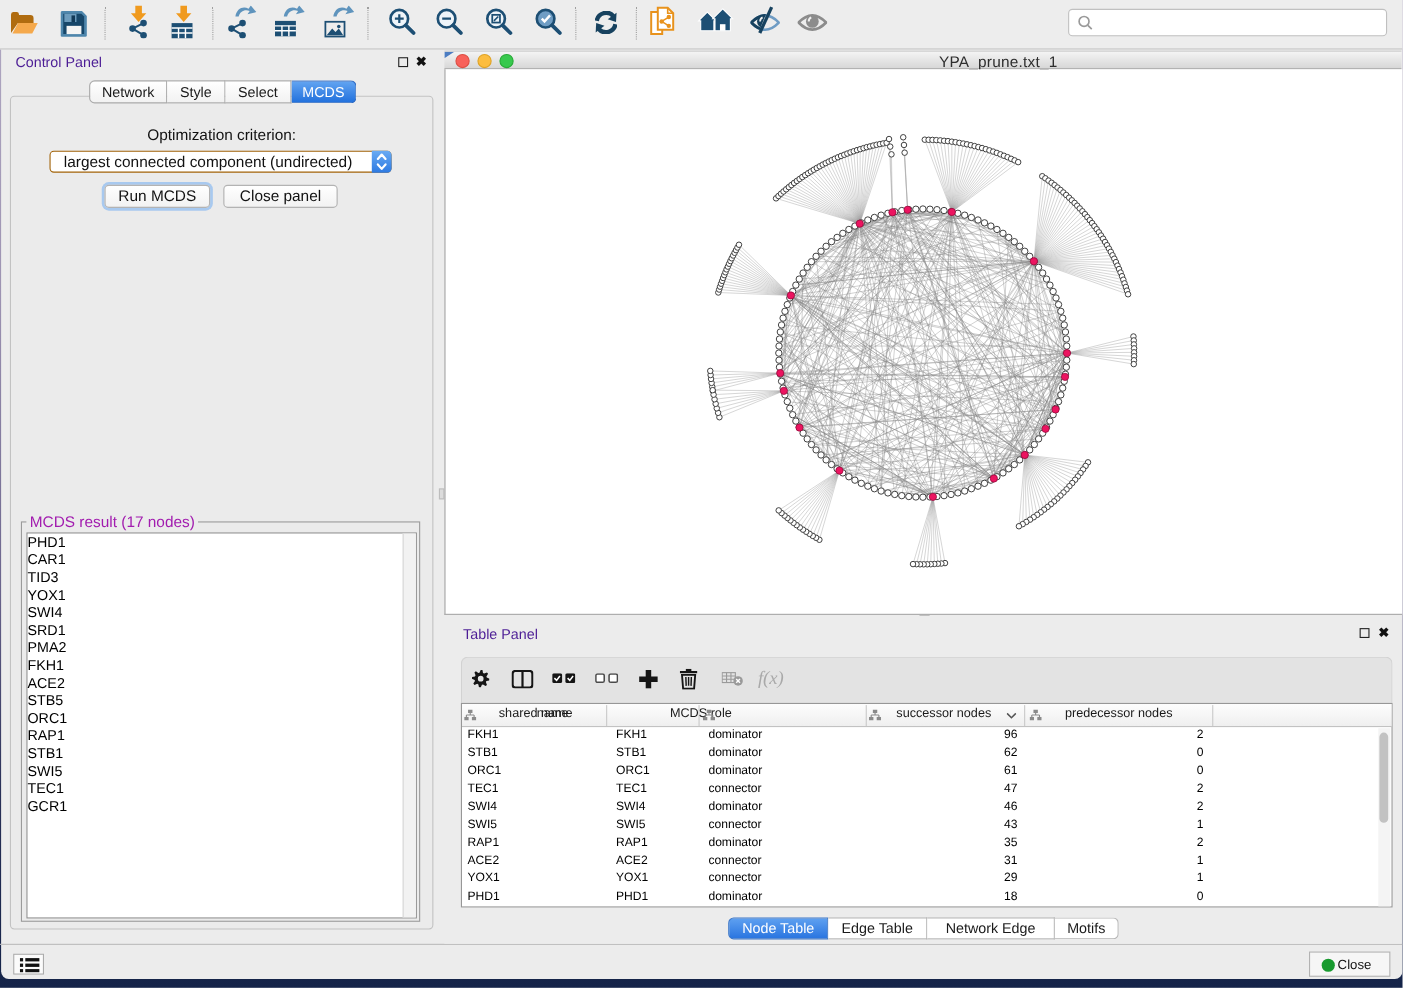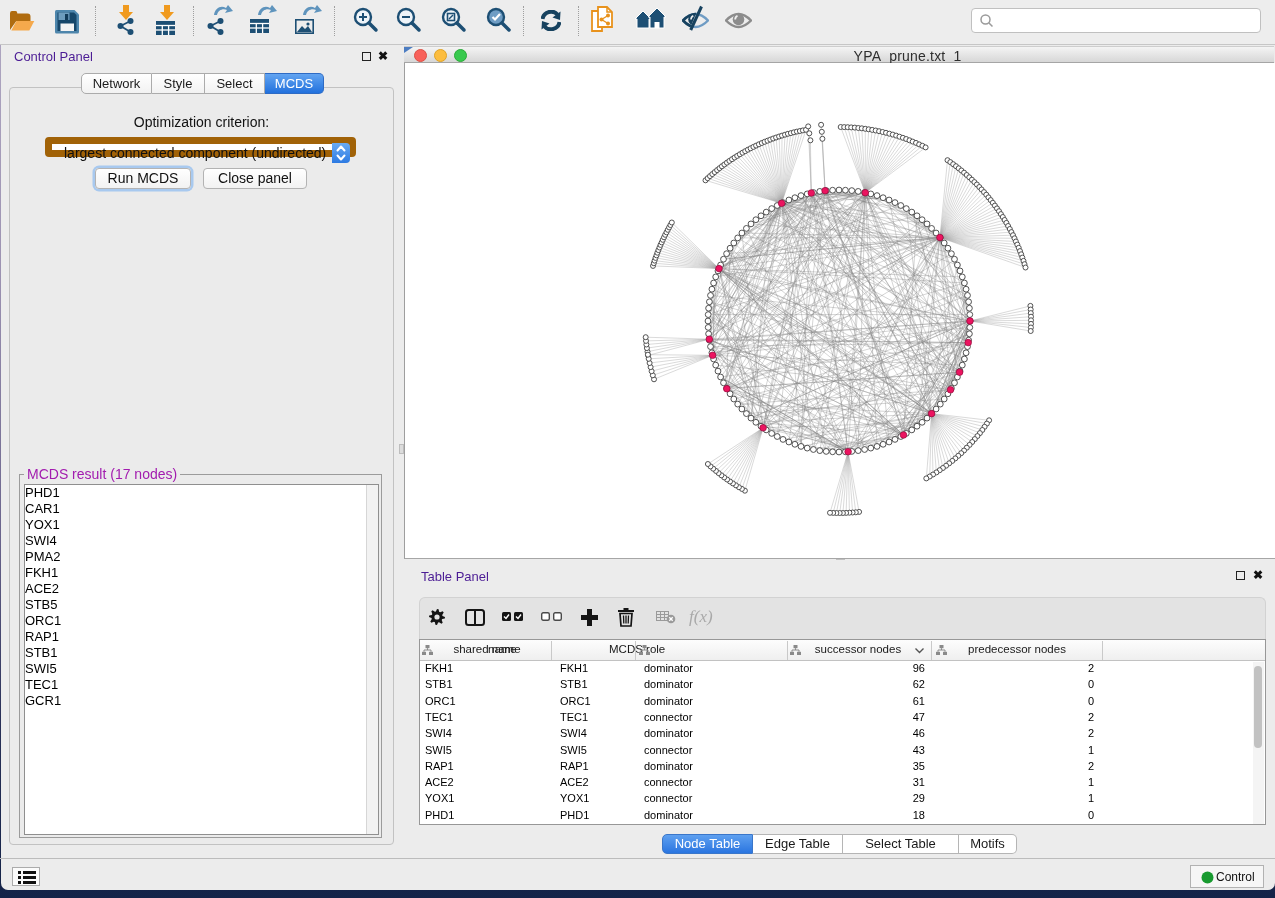--- a/index.html
+++ b/index.html
@@ -10,21 +10,21 @@
 #search{position:absolute;left:971px;top:8px;width:290px;height:25px;background:#fff;border:1px solid #c0c0c0;border-radius:4px}
 .paneltitle{font-size:13px;color:#4c1d95}
 .winbtn{position:absolute;width:9px;height:9px;border:1.5px solid #222}
 .closex{position:absolute;font-size:12px;font-weight:bold;color:#111;line-height:9px}
 #cpane{position:absolute;left:9px;top:87px;width:385px;height:758px;border:1px solid #c2c2c2;border-radius:4px;background:#ebebeb}
 #tabs{position:absolute;left:81px;top:73px;height:21px;display:flex}
 #tabs div{height:21px;border:1px solid #ababab;border-left:none;background:linear-gradient(#fff,#f2f2f2);font-size:13px;color:#1a1a1a;text-align:center;line-height:19px}
 #tabs div:first-child{border-left:1px solid #ababab;border-radius:5px 0 0 5px}
 #tabs div.last{border-radius:0 5px 5px 0}
 #tabs div.sel{background:linear-gradient(#62a4f1,#2271dd);color:#fff;border-color:#2e6bc4}
-#dropdown{position:absolute;left:45px;top:137px;width:311px;height:20px;background:#fff;border:7px solid #a16207;border-radius:4px;font-size:14px;color:#111;line-height:18px;padding-left:12px}
+#dropdown{position:absolute;left:45px;top:137px;width:311px;height:20px;background:#fff;border:1px solid #a16207;border-radius:4px;font-size:14px;color:#111;line-height:18px;padding-left:12px}
 #dd-step{position:absolute;right:-1px;top:-1px;width:18px;height:20px;border-radius:0 4px 4px 0;background:linear-gradient(#6aabf3,#2d7ae2)}
 .btn{position:absolute;height:21px;background:linear-gradient(#ffffff,#f2f2f2);border:1px solid #b3b3b3;border-radius:4px;font-size:14px;color:#111;text-align:center;line-height:19px}
 #fieldset{position:absolute;left:19px;top:474px;width:363px;height:364px;border:1px solid #9b9b9b}
 #legend{position:absolute;left:4px;top:-9px;background:#ebebeb;padding:0 3px;font-size:14px;color:#a21caf}
 #mlist{position:absolute;left:4px;top:9px;width:355px;height:351px;background:#fff;border:1px solid #8f8f8f;font-size:13px;color:#000}
 #mlist .mi{height:16px;line-height:16px;padding-left:0px}
 #msb{position:absolute;right:0;top:0;width:12px;height:100%;background:#f2f2f2;border-left:1px solid #d6d6d6}
 #statusline{position:absolute;left:0;top:858px;width:100%;height:0;border-top:1px solid #bcbcbc}
 #ntitle{position:absolute;left:404px;top:46px;width:870px;height:17px;background:linear-gradient(#f4f4f4,#d7d7d7);border-bottom:1px solid #a5a5a5;border-top:1px solid #cdcdcd}
 #ncanvas{position:absolute;left:404px;top:63px;width:871px;height:496px;background:#fff;border-left:1px solid #9e9e9e;border-bottom:1px solid #a6a6a6}
@@ -212,22 +212,24 @@
         <path d="M5.5 7.5 L9 3.5 L12.5 7.5" fill="none" stroke="#fff" stroke-width="2" stroke-linecap="round" stroke-linejoin="round"></path>
         <path d="M5.5 12.5 L9 16.5 L12.5 12.5" fill="none" stroke="#fff" stroke-width="2" stroke-linecap="round" stroke-linejoin="round"></path>
       </svg></div></div>
 <div class="btn" style="left:95px;top:168px;width:96px;box-shadow:0 0 0 2.5px #a8c9ef">Run MCDS</div>
 <div class="btn" style="left:203px;top:168px;width:104px">Close panel</div>
 <div id="fieldset">
     <div id="legend">MCDS result (17 nodes)</div>
     <div id="mlist">
 <div class="mi">PHD1</div>
 <div class="mi">CAR1</div>
+<div class="mi">TID3</div>
 <div class="mi">YOX1</div>
 <div class="mi">SWI4</div>
+<div class="mi">SRD1</div>
 <div class="mi">PMA2</div>
 <div class="mi">FKH1</div>
 <div class="mi">ACE2</div>
 <div class="mi">STB5</div>
 <div class="mi">ORC1</div>
 <div class="mi">RAP1</div>
 <div class="mi">STB1</div>
 <div class="mi">SWI5</div>
 <div class="mi">TEC1</div>
 <div class="mi">GCR1</div>
@@ -797,21 +799,21 @@
         <span class="c4">18</span>
         <span class="c5">0</span>
       </div>
       <div id="tsb">
         <div class="thumb"></div>
       </div>
     </div>
 <div id="btabs">
       <div style="width:91px">Node Table</div>
       <div style="width:90px">Edge Table</div>
-      <div style="width:116px">Select Table</div>
+      <div style="width:116px">Network Edge</div>
       <div style="width:58px" class="last">Motifs</div>
     </div>
 </div>
 <div id="memory">
     <svg width="13" height="13" style="position:absolute;left:10px;top:5px">
       <circle cx="6.5" cy="6.5" r="6" fill="#189a2f"></circle>
     </svg>
-    <span style="position:absolute;left:25px;top:4px">Control</span>
+    <span style="position:absolute;left:25px;top:4px">Close</span>
   </div>
 </body></html>

